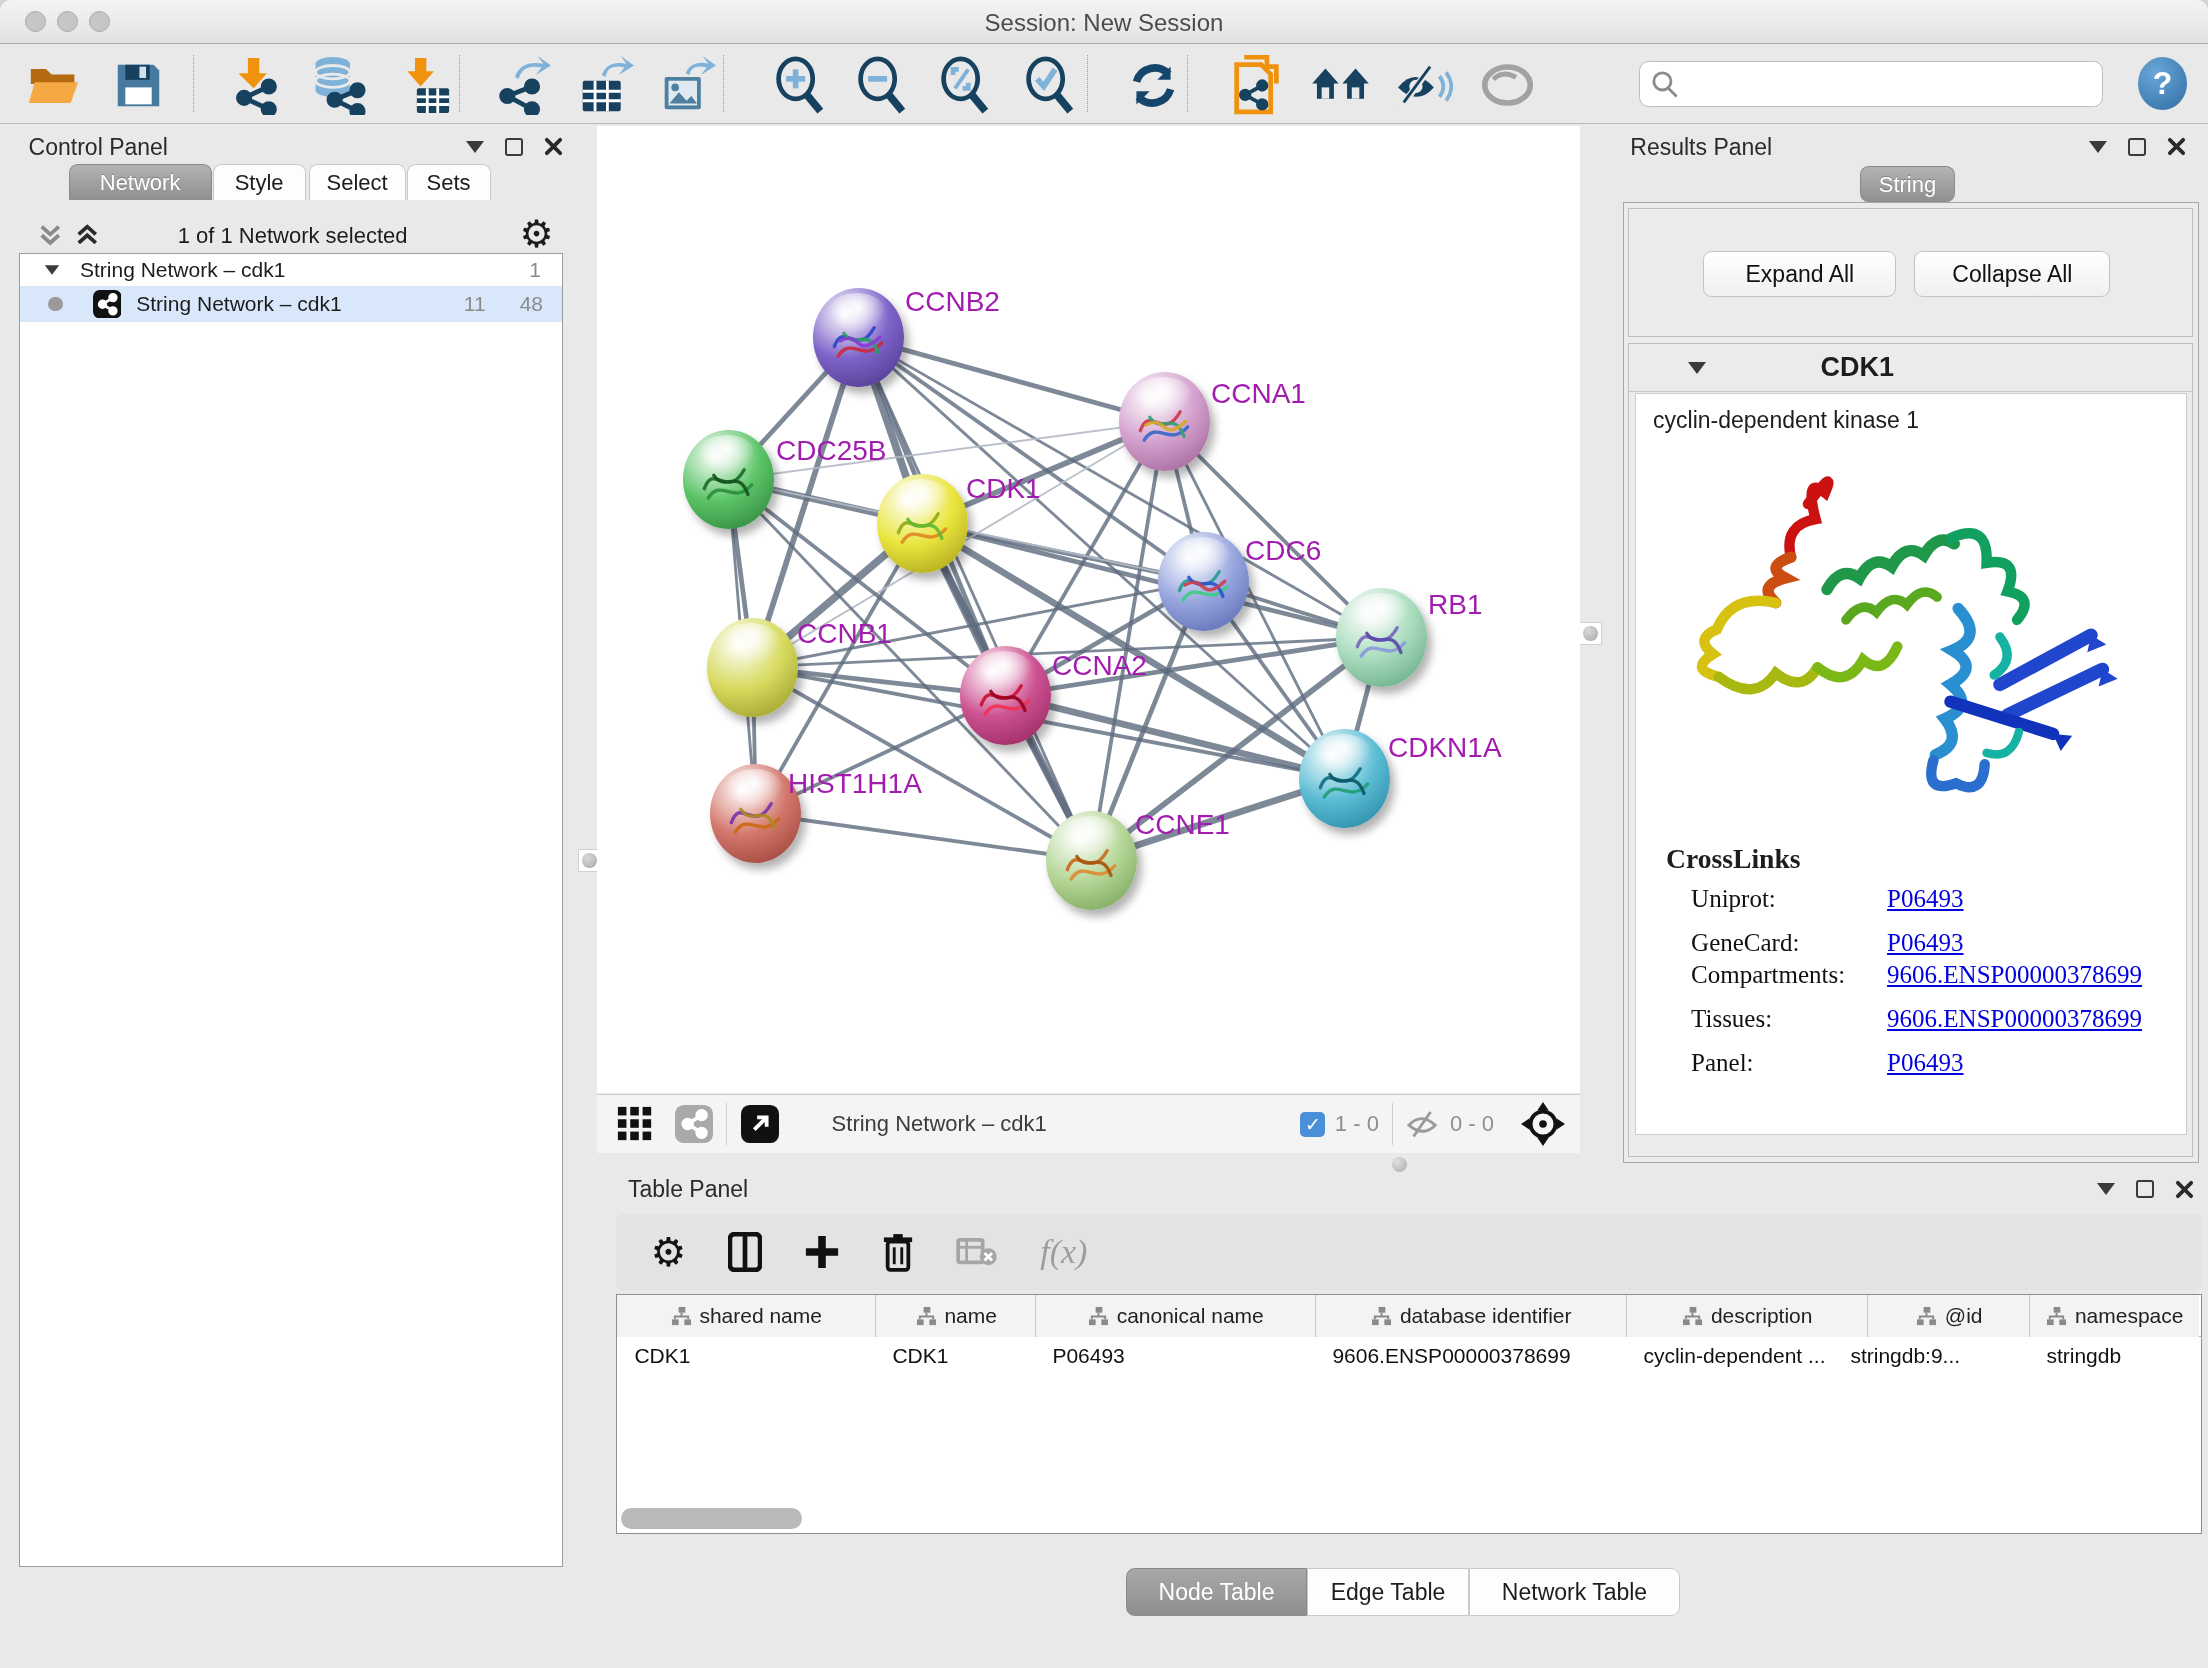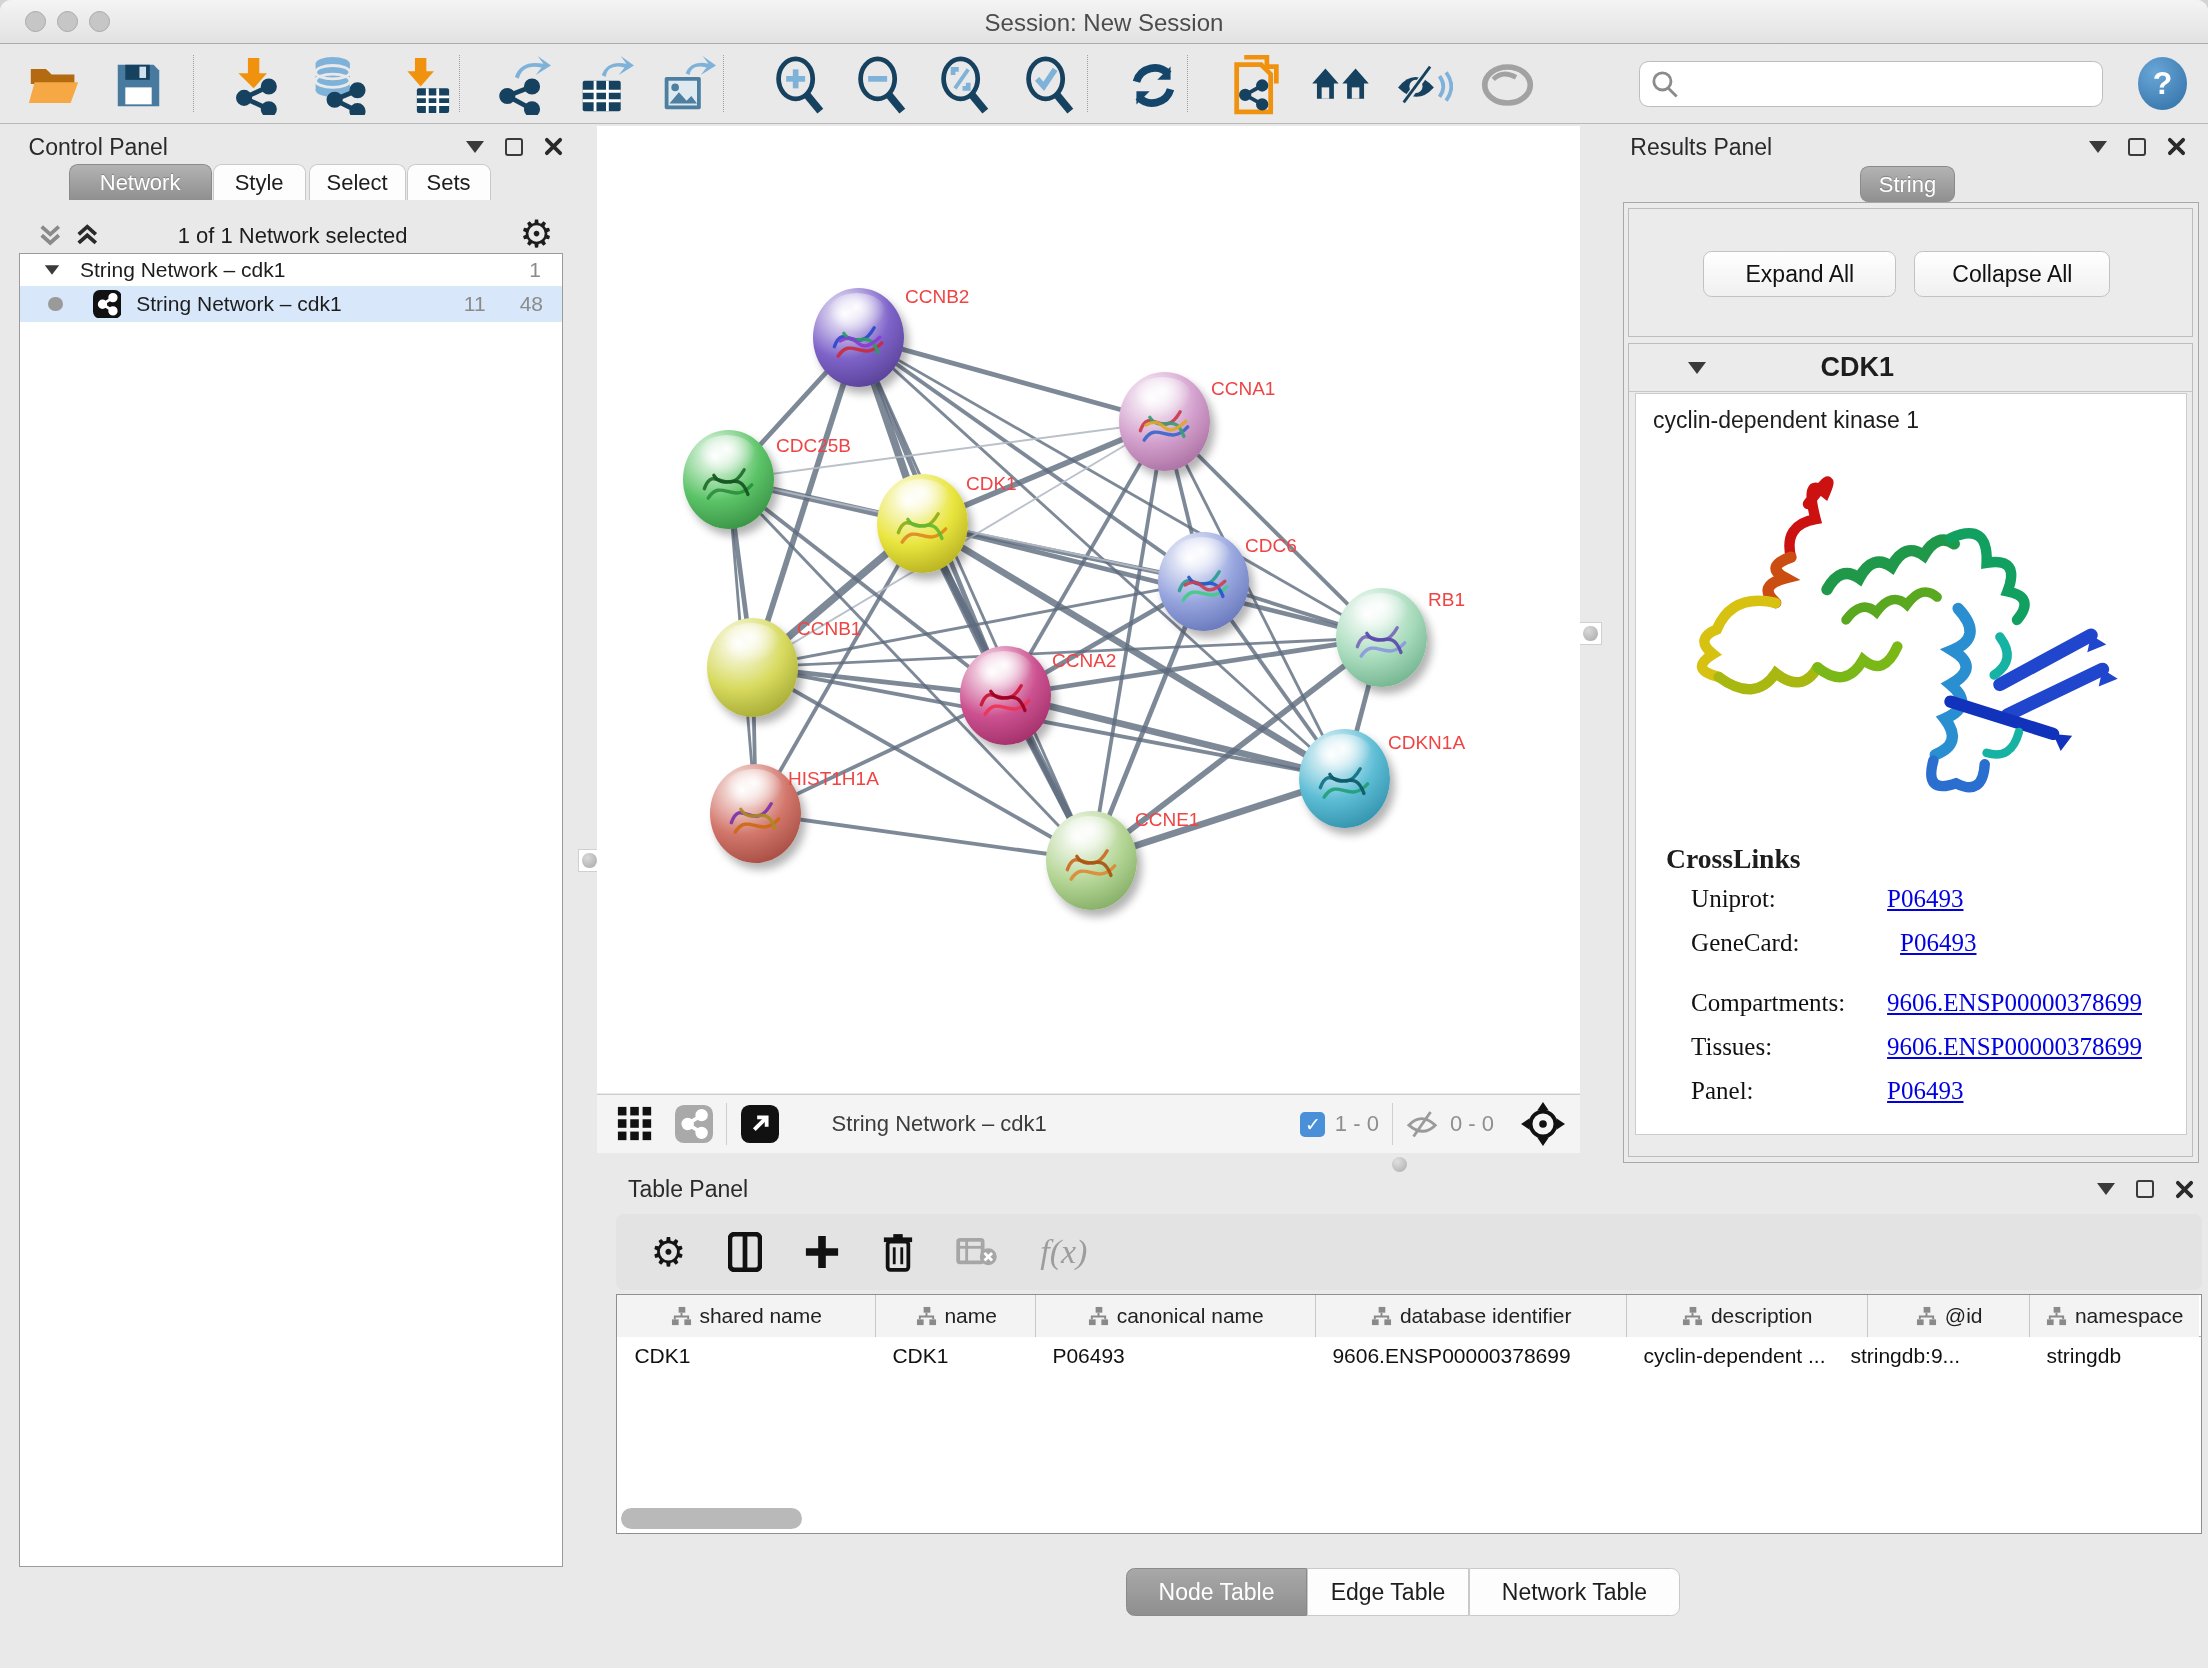--- a/index.html
+++ b/index.html
@@ -35,21 +35,21 @@
   .grip{width:23px;height:23px;background:#fff;border:1px solid #d0d0d0;display:flex;align-items:center;justify-content:center;}
   .grip i{width:14.3px;height:14.3px;border-radius:50%;background:radial-gradient(circle at 35% 30%,#d9d9d9,#a8a8a8);}
   
   .treerow{display:flex;align-items:center;font-size:21px;height:32px;}
   .cnt{color:#8b8b8b;}
   
   #net-canvas{left:597px;top:126px;width:983px;height:967px;background:#fff;overflow:hidden;}
   .node{position:absolute;width:91px;height:99px;border-radius:50%;box-shadow:4.8px 6.7px 8.6px rgba(0,0,0,.30);}
   .node .hl{position:absolute;left:16%;top:5%;width:64%;height:40%;border-radius:50%;
     background:radial-gradient(ellipse at 50% 35%,rgba(255,255,255,.95),rgba(255,255,255,0) 70%);}
-  .nlabel{position:absolute;font-size:19px;color:#ef4444;white-space:nowrap;}
+  .nlabel{position:absolute;font-size:28px;color:#a21caf;white-space:nowrap;}
   .netbar{left:597px;top:1094px;width:983px;height:59px;background:#f4f4f4;border-top:1px solid #cdcdcd;
     display:flex;align-items:center;font-size:22px;color:#3c3c3c;}
   .nb-div{width:0;height:42px;border-left:1px solid #cfcfcf;margin:0 13.3px;}
   .chk{width:25px;height:25px;border-radius:4.8px;background:#4a90d9;color:#fff;font-size:19px;
     display:flex;align-items:center;justify-content:center;}
   .gray{color:#8e8e8e;}
   
   .rbtn{height:46px;border:1px solid #c2c2c2;border-radius:8.6px;background:linear-gradient(#ffffff,#f0f0f0);
     font-size:23px;display:flex;align-items:center;justify-content:center;color:#111;}
   .xl-label{font-family:"Liberation Serif",serif;font-size:25px;color:#111;}
@@ -589,21 +589,21 @@
           <path d="M408 302 l20 2 -12 16 Z" fill="#1133bb" stroke="none"></path>
           <path d="M352 200 q18 24 -6 40" stroke="#16b3a5" stroke-width="10"></path>
           <path d="M372 300 q-8 30 -34 22" stroke="#16b3a5" stroke-width="9"></path>
         </svg>
         <div class="abs" style="left:30px;top:449px;font-family:'Liberation Serif',serif;font-size:27.6px;font-weight:bold;">CrossLinks</div>
         <div class="abs" id="xlinks" style="left:55px;top:491px;width:476px;">
             <div style="display: flex; margin-bottom: 16px;">
               <span class="xl-label" style="width: 196px;">Uniprot:</span>
               <a class="xl-link">P06493</a>
             </div>
-            <div style="display: flex; margin-bottom: 32px; gap: 13px;">
+            <div style="display: flex; margin-bottom: 4px;">
               <span class="xl-label" style="width: 196px;">GeneCard:</span>
               <a class="xl-link">P06493</a>
             </div>
             <div style="display: flex; margin-bottom: 16px;">
               <span class="xl-label" style="width: 196px;">Compartments:</span>
               <a class="xl-link">9606.ENSP00000378699</a>
             </div>
             <div style="display: flex; margin-bottom: 16px;">
               <span class="xl-label" style="width: 196px;">Tissues:</span>
               <a class="xl-link">9606.ENSP00000378699</a>

